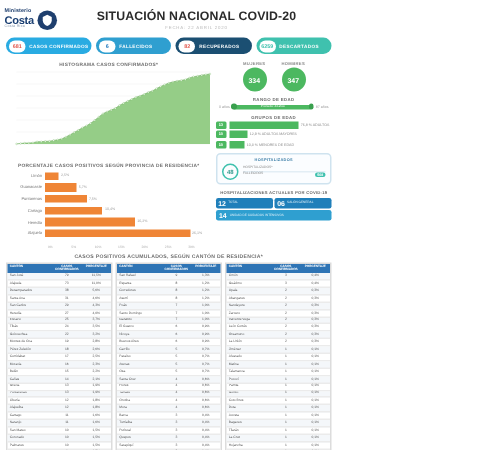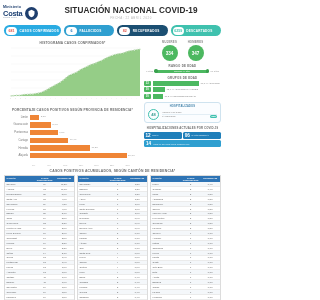--- a/index.html
+++ b/index.html
@@ -126,21 +126,21 @@
         <div class="logo-salud">Costa</div>
         <div class="logo-cr">Costa Rica</div>
       </div>
       <div class="logo-seal">
         <svg viewBox="0 0 24 24">
             <path d="M12 2 L20 6 V12 C20 17 16 21 12 22 C8 21 4 17 4 12 V6 Z" fill="#ffffff"></path>
           </svg>
       </div>
     </div>
     <div class="title-wrap">
-      <div class="main-title">SITUACIÓN NACIONAL COVID-19</div>
+      <div class="main-title">SITUACIÓN NACIONAL COVID-20</div>
       <div class="sub-date">FECHA: 22 ABRIL 2020</div>
     </div>
   </div>
 
   <div class="pills">
     <div class="pill p-conf">
       <span class="pill-badge">681</span>
       <span class="pill-label">CASOS CONFIRMADOS</span>
     </div>
     <div class="pill p-fall">

